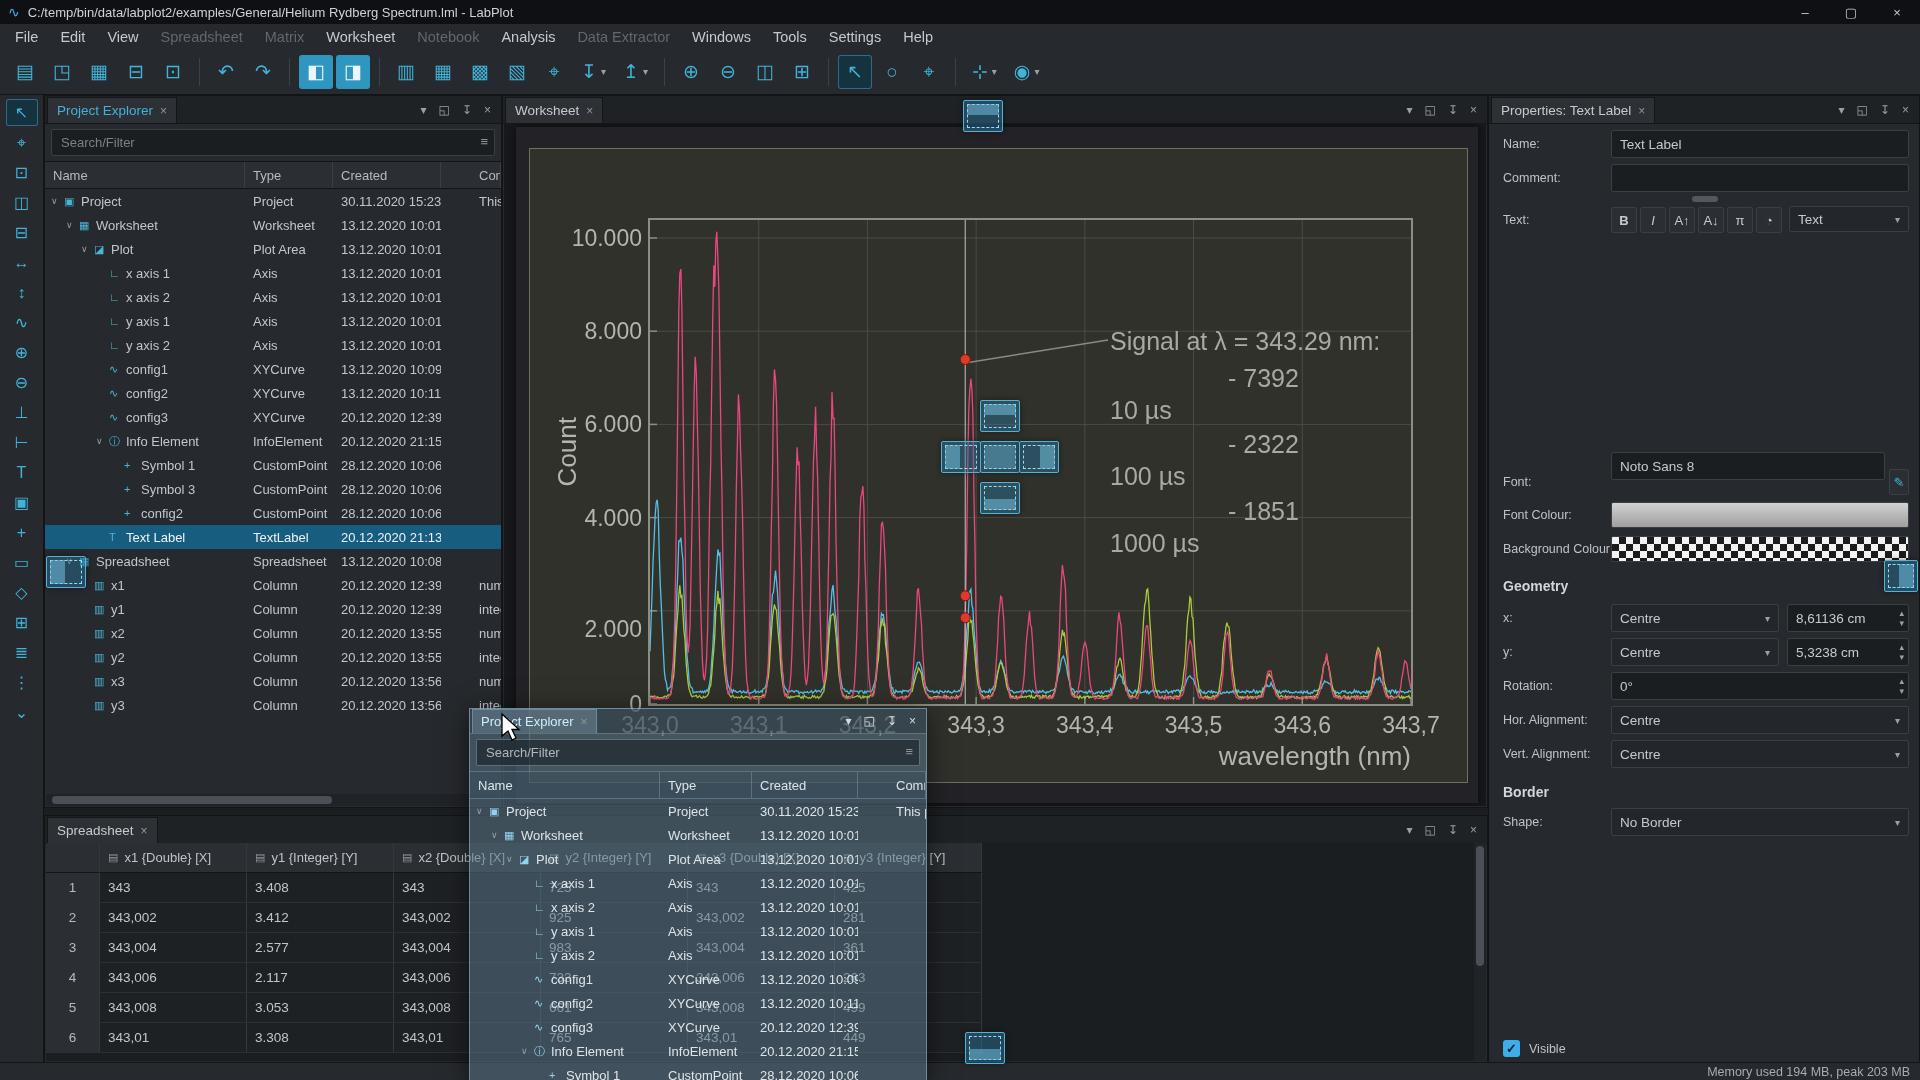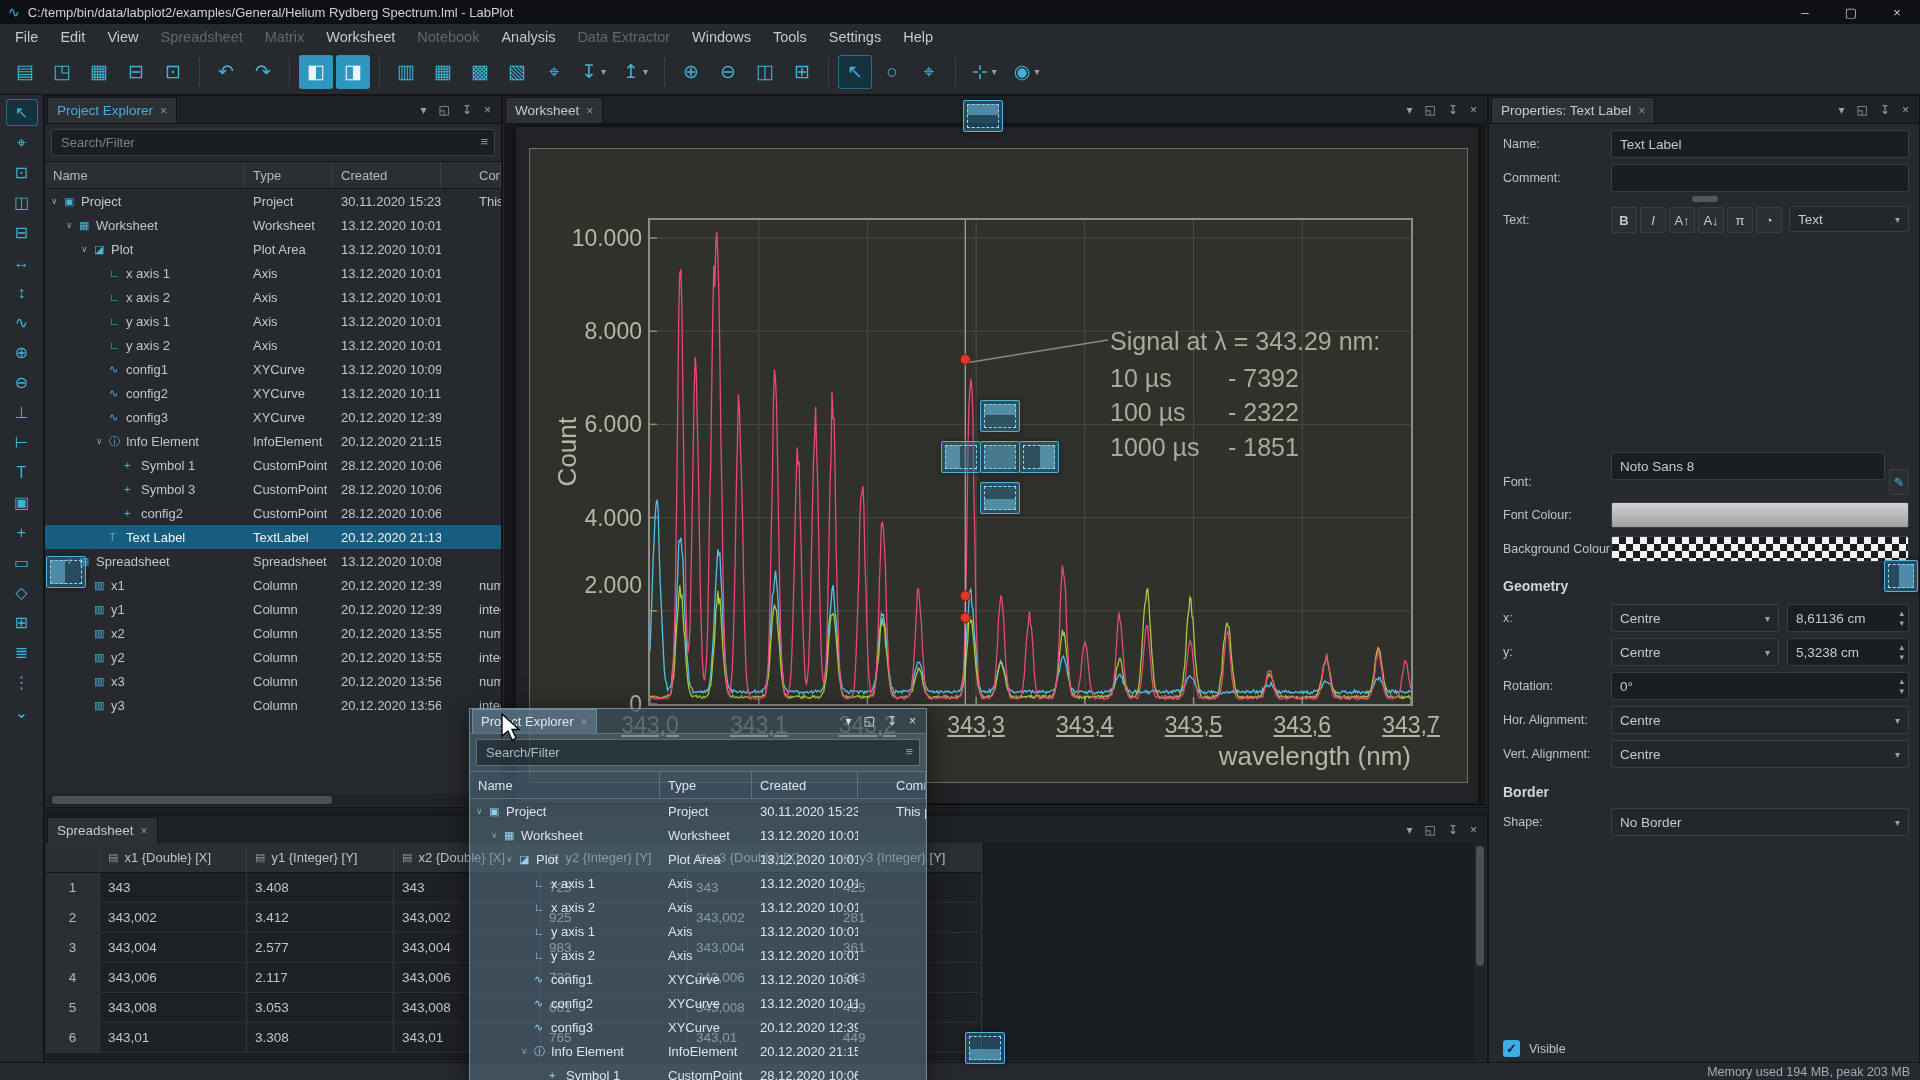--- a/index.html
+++ b/index.html
@@ -64,26 +64,26 @@
   
   #ws-panel{left:502px;top:95px;width:986px;height:713px;}
   #ws-canvas{position:absolute;left:1px;right:1px;top:27px;bottom:1px;background:#17191c;overflow:hidden;}
   #ws-page{position:absolute;left:12px;top:4px;width:962px;height:676px;background:#232327;box-shadow:0 0 10px rgba(0,0,0,.6);}
   #plot-outer{position:absolute;left:13px;top:21px;width:937px;height:633px;background:#31312b;border:1px solid #6f6f66;box-sizing:content-box;}
   #plot-title{position:absolute;top:12px;left:0;width:100%;text-align:center;
     font-family:"DejaVu Sans",sans-serif;font-weight:bold;font-size:33px;color:#c9c9bf;}
   #ylabel{position:absolute;left:22px;top:268px;writing-mode:vertical-rl;transform:rotate(180deg);font-size:26px;color:#b5b5ab;}
   #xlabel{position:absolute;left:120px;width:761px;text-align:right;top:592px;font-size:26px;color:#b5b5ab;}
   .ytick{position:absolute;left:0;width:112px;text-align:right;font-size:23px;color:#b5b5ab;}
-  .xtick{position:absolute;width:90px;text-align:center;top:563px;font-size:23px;color:#b5b5ab;text-decoration:underline;}
+  .xtick{position:absolute;width:90px;text-align:center;top:563px;font-size:23px;color:#b5b5ab;}
   #plot-frame{position:absolute;left:120px;top:71px;width:761px;height:484px;box-shadow:0 0 0 2px #8d8d83;}
   #annotation{position:absolute;left:460px;top:104px;color:#a9a9a0;font-size:25px;line-height:1.38;}
   #ann-title{margin-bottom:2px;}
   .annrow{display:flex;}
-  .annl{width:118px;flex:none;}
+  .annl{width:118px;flex:none;margin-top:32px;}
   
   #bottom-panel{left:44px;top:815px;width:1444px;height:248px;}
   #ss-bg{position:absolute;left:1px;top:27px;right:13px;bottom:1px;background:#1b1e21;}
   #ss-header{position:absolute;left:1px;top:27px;display:flex;}
   #ss-body{position:absolute;left:1px;top:57px;}
   .sscell{box-sizing:border-box;border-right:1px solid #34383c;border-bottom:1px solid #2c3034;
     padding:0 8px;display:flex;align-items:center;font-size:13.5px;color:#c2c6ca;width:147px;height:30px;
     flex:none;overflow:hidden;white-space:nowrap;background:#1e2124;}
   .sshead{background:#2b2f33;color:#bfc3c7;font-size:13px;gap:6px;border-bottom:1px solid #121416;}
   .rowhdr{width:54px;justify-content:center;background:#2b2f33;color:#b6babe;}
@@ -509,21 +509,21 @@
         <span class="dockbtn">×</span>
       </div>
   </div>
   <div id="ws-canvas">
     <div id="ws-page">
       <div id="plot-outer">
         <div id="ylabel">Count</div>
         <div id="xlabel">wavelength (nm)</div>
         <div id="yticks">
             <div class="ytick" style="top: 542px;">0</div>
-            <div class="ytick" style="top: 423px;">2.000</div>
+            <div class="ytick" style="top: 467px;">2.000</div>
             <div class="ytick" style="top: 355.6px;">4.000</div>
             <div class="ytick" style="top: 262.4px;">6.000</div>
             <div class="ytick" style="top: 169.2px;">8.000</div>
             <div class="ytick" style="top: 76px;">10.000</div>
           </div>
         <div id="xticks">
             <div class="xtick" style="left: 75px;">343,0</div>
             <div class="xtick" style="left: 183.714px;">343,1</div>
             <div class="xtick" style="left: 292.429px;">343,2</div>
             <div class="xtick" style="left: 401.143px;">343,3</div>

